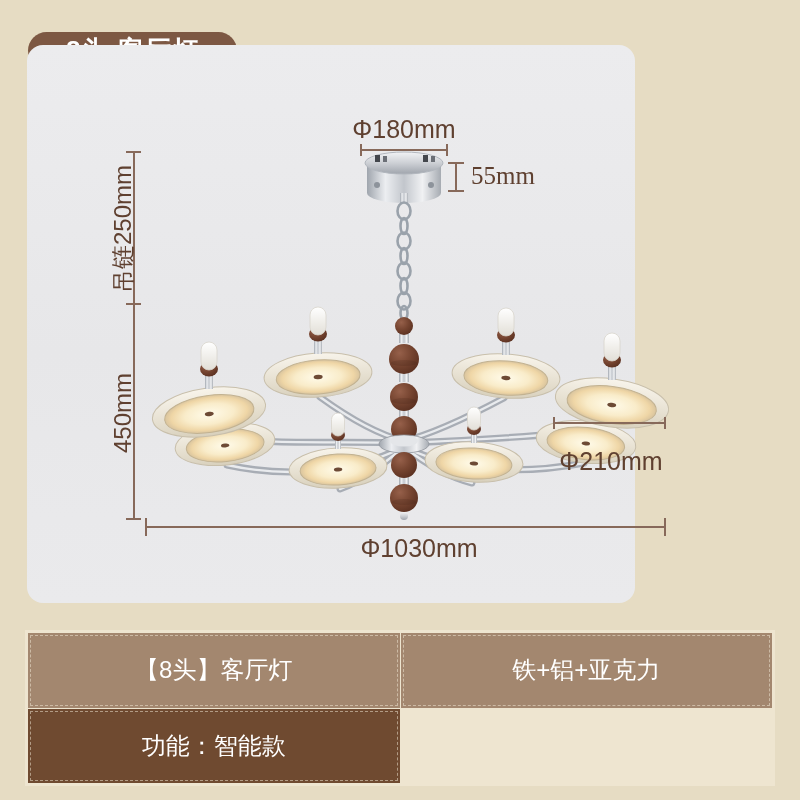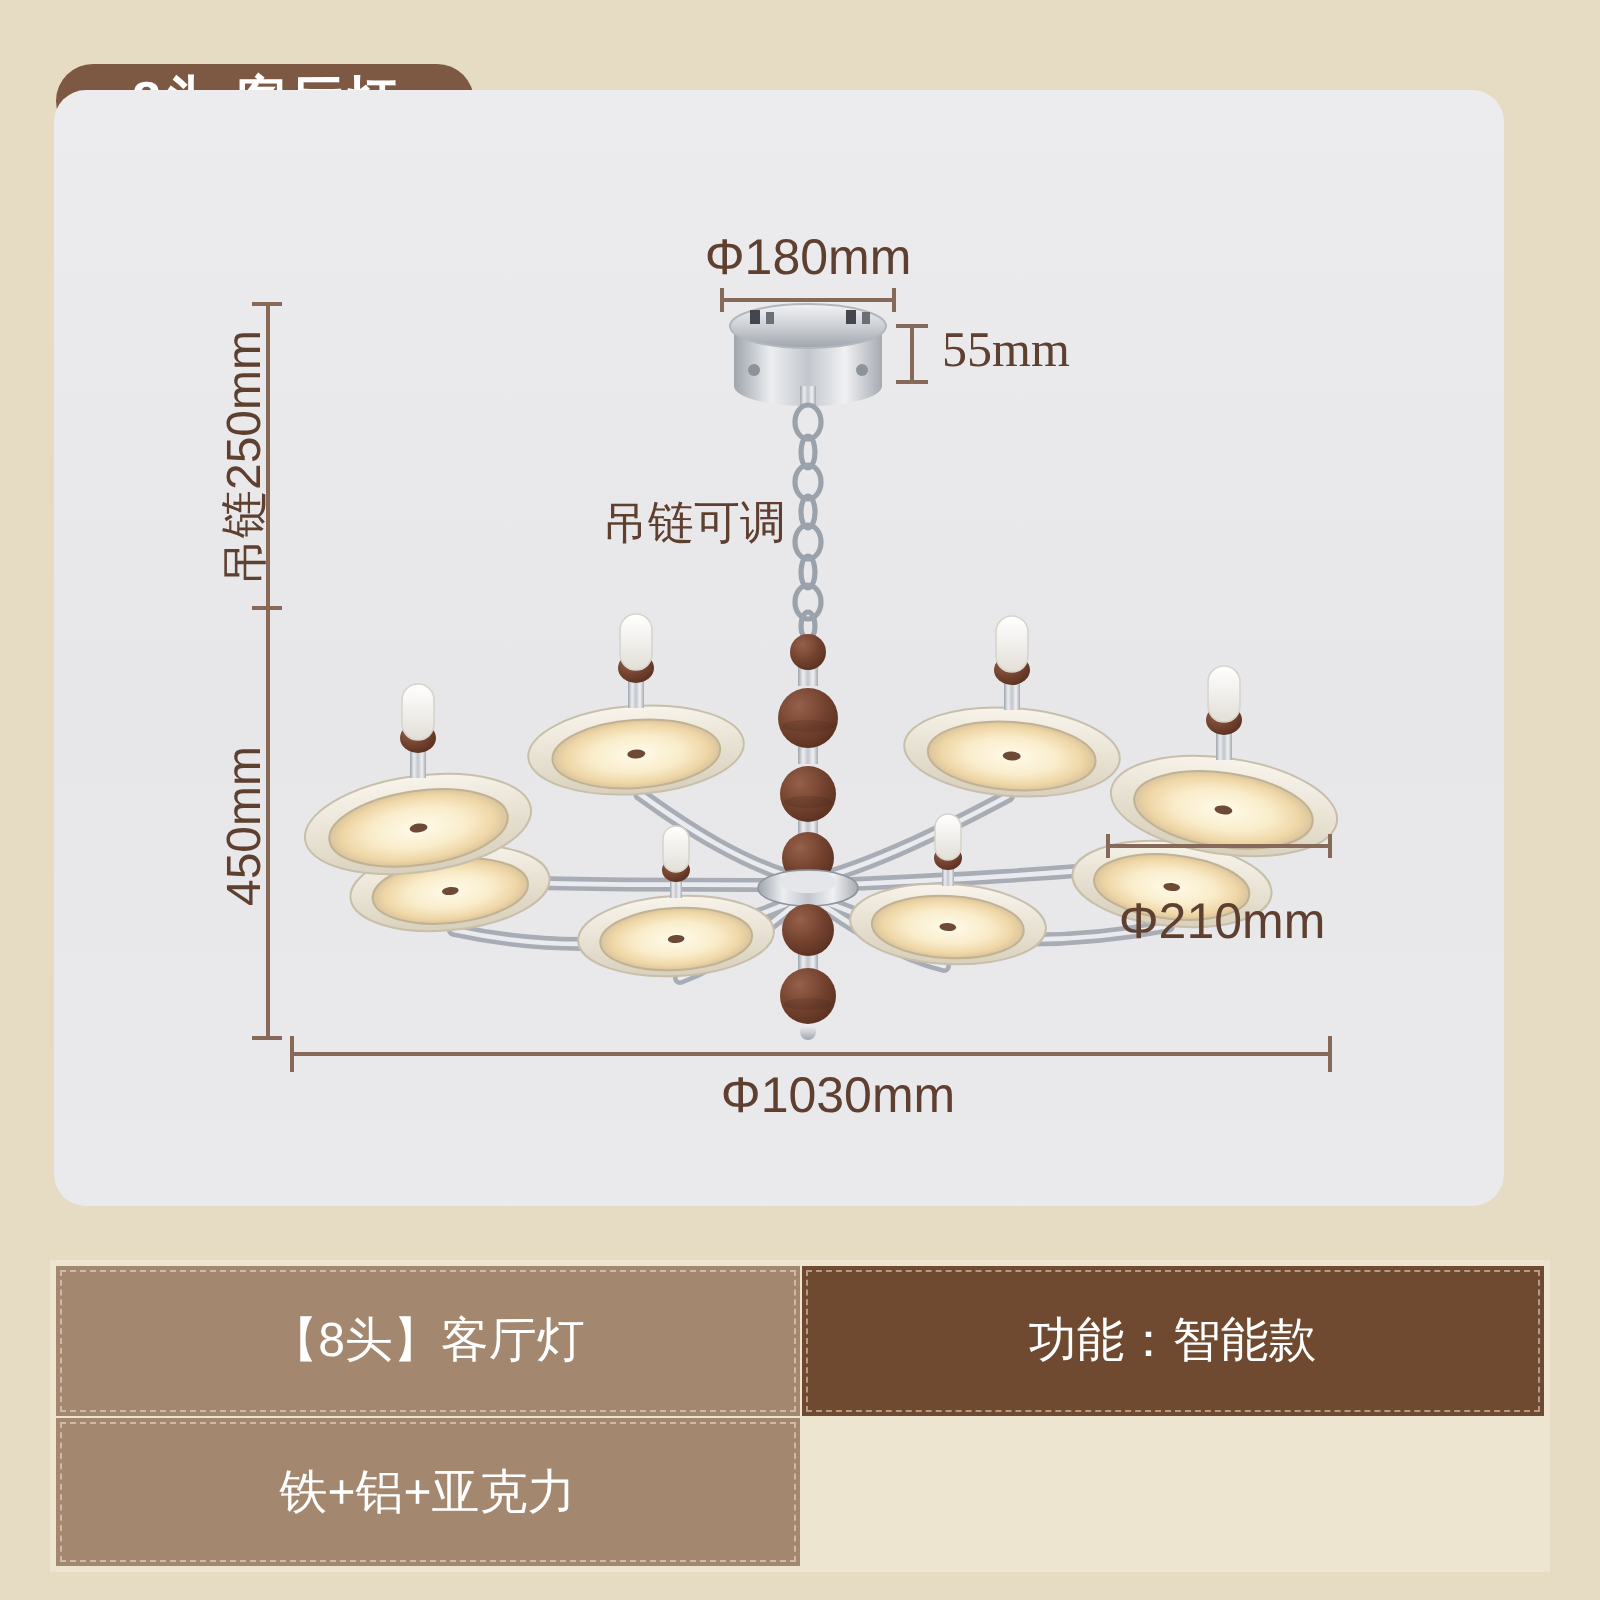--- a/index.html
+++ b/index.html
@@ -2,21 +2,21 @@
 <html style="--page-bg: #e6dcc3; --photo-bg: #e9e9eb; --badge-bg: #7d5843; --annotation-text: #5f4030; --dimension-line: #87695a; --table-cell-bg: #a3876f; --table-highlight-bg: #6f4a30; --table-border: #eee5d0; --table-text: #ffffff; --wood-tone: #74432f; --chrome-tone: #c9ccd1; --glow-tone: #f9ecca;"><head>
 <meta charset="utf-8">
 <style>
   html,body{margin:0;padding:0;}
   body{
     width:800px;height:800px;position:relative;overflow:hidden;
     background:var(--page-bg,#e6dcc3);
     font-family:"Liberation Sans","DejaVu Sans",sans-serif;
   }
   .photo{
-    position:absolute;left:27px;top:45px;width:725px;height:558px;
+    position:absolute;left:27px;top:45px;width:608px;height:558px;
     border-radius:16px;
     background:linear-gradient(180deg,#ececee 0%,#e7e7e9 55%,#eaeaec 100%);
   }
   .lamp{position:absolute;left:0;top:0;width:746px;height:558px;}
   .badge{
     position:absolute;left:28px;top:32px;height:37px;line-height:37px;
     padding:0 38px;border-radius:19px;
     background:var(--badge-bg,#7d5843);color:#fff;
     font-size:26px;font-weight:bold;letter-spacing:1px;
   }
@@ -243,35 +243,34 @@
 
   <div>
     <div class="line" style="left:106px;top:107px;width:2px;height:368px;"></div>
     <div class="line" style="left:99px;top:106px;width:15px;height:2px;"></div>
     <div class="line" style="left:99px;top:258px;width:15px;height:2px;"></div>
     <div class="line" style="left:99px;top:473px;width:15px;height:2px;"></div>
     <div class="vlabel" style="left:11px;top:171px;">吊链250mm</div>
     <div class="vlabel" style="left:11px;top:355px;">450mm</div>
   </div>
 
-  <div class="alabel" style="left:238px;top:201px;width:164px;text-align:center;font-size:23px;">吊链可调</div>
 
   <div>
     <div class="line" style="left:527px;top:377px;width:112px;height:2px;"></div>
     <div class="line" style="left:526px;top:372px;width:2px;height:12px;"></div>
     <div class="line" style="left:637px;top:372px;width:2px;height:12px;"></div>
     <div class="alabel" style="left:504px;top:402px;width:160px;text-align:center;">Φ210mm</div>
   </div>
 
   <div>
     <div class="line" style="left:119px;top:481px;width:520px;height:2px;"></div>
     <div class="line" style="left:118px;top:473px;width:2px;height:18px;"></div>
     <div class="line" style="left:637px;top:473px;width:2px;height:18px;"></div>
     <div class="alabel" style="left:312px;top:489px;width:160px;text-align:center;">Φ1030mm</div>
   </div>
 
 </div>
 
 <div class="spec-table">
   <div class="cell">【8头】客厅灯</div>
+  <div class="cell">铁+铝+亚克力</div>
   <div class="cell hl">功能：智能款</div>
-  <div class="cell">铁+铝+亚克力</div>
 </div>
 
 </body></html>

